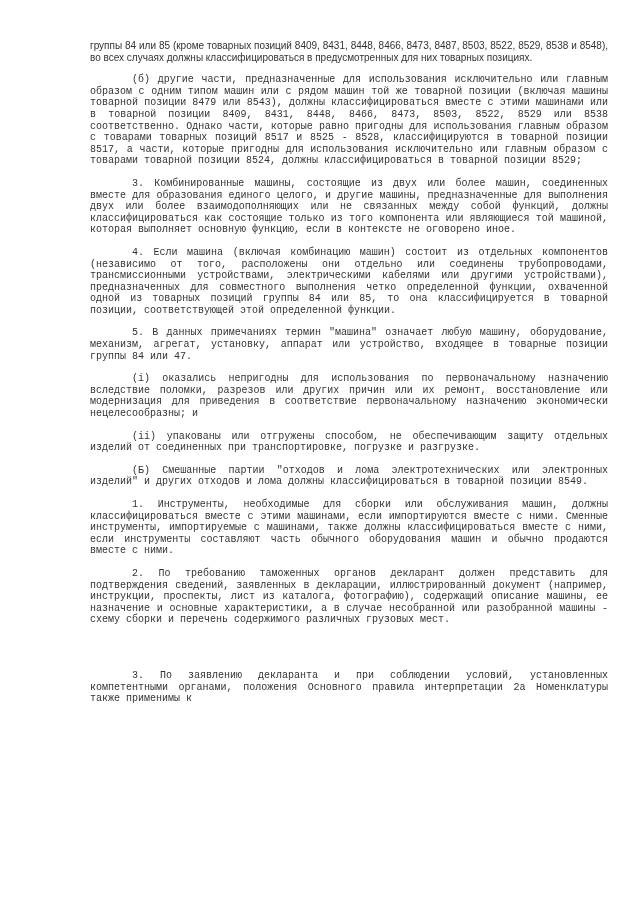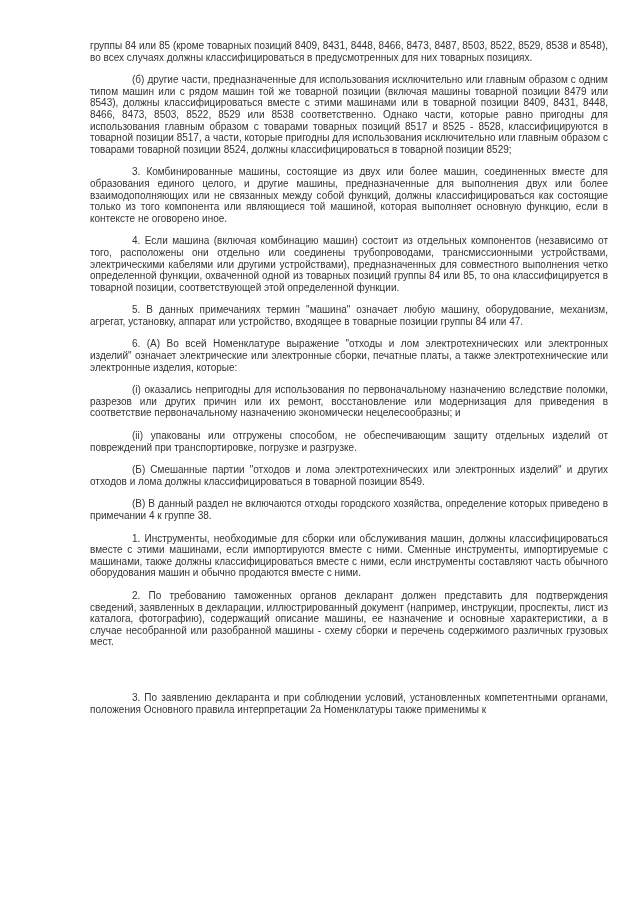--- a/index.html
+++ b/index.html
@@ -18,36 +18,35 @@
     line-height: 11.6px;
     color: #333333;
     overflow: hidden;
   }
   .para {
     margin: 0 0 11px 0;
     text-align: justify;
   }
   .para.indent {
     text-indent: 42px;
+    font-family: Liberation Mono, monospace;
   }
   .para:last-child {
     margin-bottom: 0;
     margin-top: 44px;
   }
 </style>
 </head>
 <body>
 
 <div class="page">
   <p class="para">группы 84 или 85 (кроме товарных позиций 8409, 8431, 8448, 8466, 8473, 8487, 8503, 8522, 8529, 8538 и 8548), во всех случаях должны классифицироваться в предусмотренных для них товарных позициях.</p>
   <p class="para indent">(б) другие части, предназначенные для использования исключительно или главным образом с одним типом машин или с рядом машин той же товарной позиции (включая машины товарной позиции 8479 или 8543), должны классифицироваться вместе с этими машинами или в товарной позиции 8409, 8431, 8448, 8466, 8473, 8503, 8522, 8529 или 8538 соответственно. Однако части, которые равно пригодны для использования главным образом с товарами товарных позиций 8517 и 8525 - 8528, классифицируются в товарной позиции 8517, а части, которые пригодны для использования исключительно или главным образом с товарами товарной позиции 8524, должны классифицироваться в товарной позиции 8529;</p>
   <p class="para indent">3. Комбинированные машины, состоящие из двух или более машин, соединенных вместе для образования единого целого, и другие машины, предназначенные для выполнения двух или более взаимодополняющих или не связанных между собой функций, должны классифицироваться как состоящие только из того компонента или являющиеся той машиной, которая выполняет основную функцию, если в контексте не оговорено иное.</p>
   <p class="para indent">4. Если машина (включая комбинацию машин) состоит из отдельных компонентов (независимо от того, расположены они отдельно или соединены трубопроводами, трансмиссионными устройствами, электрическими кабелями или другими устройствами), предназначенных для совместного выполнения четко определенной функции, охваченной одной из товарных позиций группы 84 или 85, то она классифицируется в товарной позиции, соответствующей этой определенной функции.</p>
   <p class="para indent">5. В данных примечаниях термин "машина" означает любую машину, оборудование, механизм, агрегат, установку, аппарат или устройство, входящее в товарные позиции группы 84 или 47.</p>
-  <p class="para indent">6. (А) Во всей Номенклатуре выражение "отходы и лом электротехнических или электронных изделий" означает электрические или электронные сборки, печатные платы, а также электротехнические или электронные изделия, которые:</p>
   <p class="para indent">(i) оказались непригодны для использования по первоначальному назначению вследствие поломки, разрезов или других причин или их ремонт, восстановление или модернизация для приведения в соответствие первоначальному назначению экономически нецелесообразны; и</p>
-  <p class="para indent">(ii) упакованы или отгружены способом, не обеспечивающим защиту отдельных изделий от повреждений при транспортировке, погрузке и разгрузке.</p>
+  <p class="para indent">(ii) упакованы или отгружены способом, не обеспечивающим защиту отдельных изделий от соединенных при транспортировке, погрузке и разгрузке.</p>
   <p class="para indent">(Б) Смешанные партии "отходов и лома электротехнических или электронных изделий" и других отходов и лома должны классифицироваться в товарной позиции 8549.</p>
-  <p class="para indent">(В) В данный раздел не включаются отходы городского хозяйства, определение которых приведено в примечании 4 к группе 38.</p>
   <p class="para indent">1. Инструменты, необходимые для сборки или обслуживания машин, должны классифицироваться вместе с этими машинами, если импортируются вместе с ними. Сменные инструменты, импортируемые с машинами, также должны классифицироваться вместе с ними, если инструменты составляют часть обычного оборудования машин и обычно продаются вместе с ними.</p>
   <p class="para indent">2. По требованию таможенных органов декларант должен представить для подтверждения сведений, заявленных в декларации, иллюстрированный документ (например, инструкции, проспекты, лист из каталога, фотографию), содержащий описание машины, ее назначение и основные характеристики, а в случае несобранной или разобранной машины - схему сборки и перечень содержимого различных грузовых мест.</p>
   <p class="para indent">3. По заявлению декларанта и при соблюдении условий, установленных компетентными органами, положения Основного правила интерпретации 2а Номенклатуры также применимы к</p>
 </div>
 
 </body></html>

